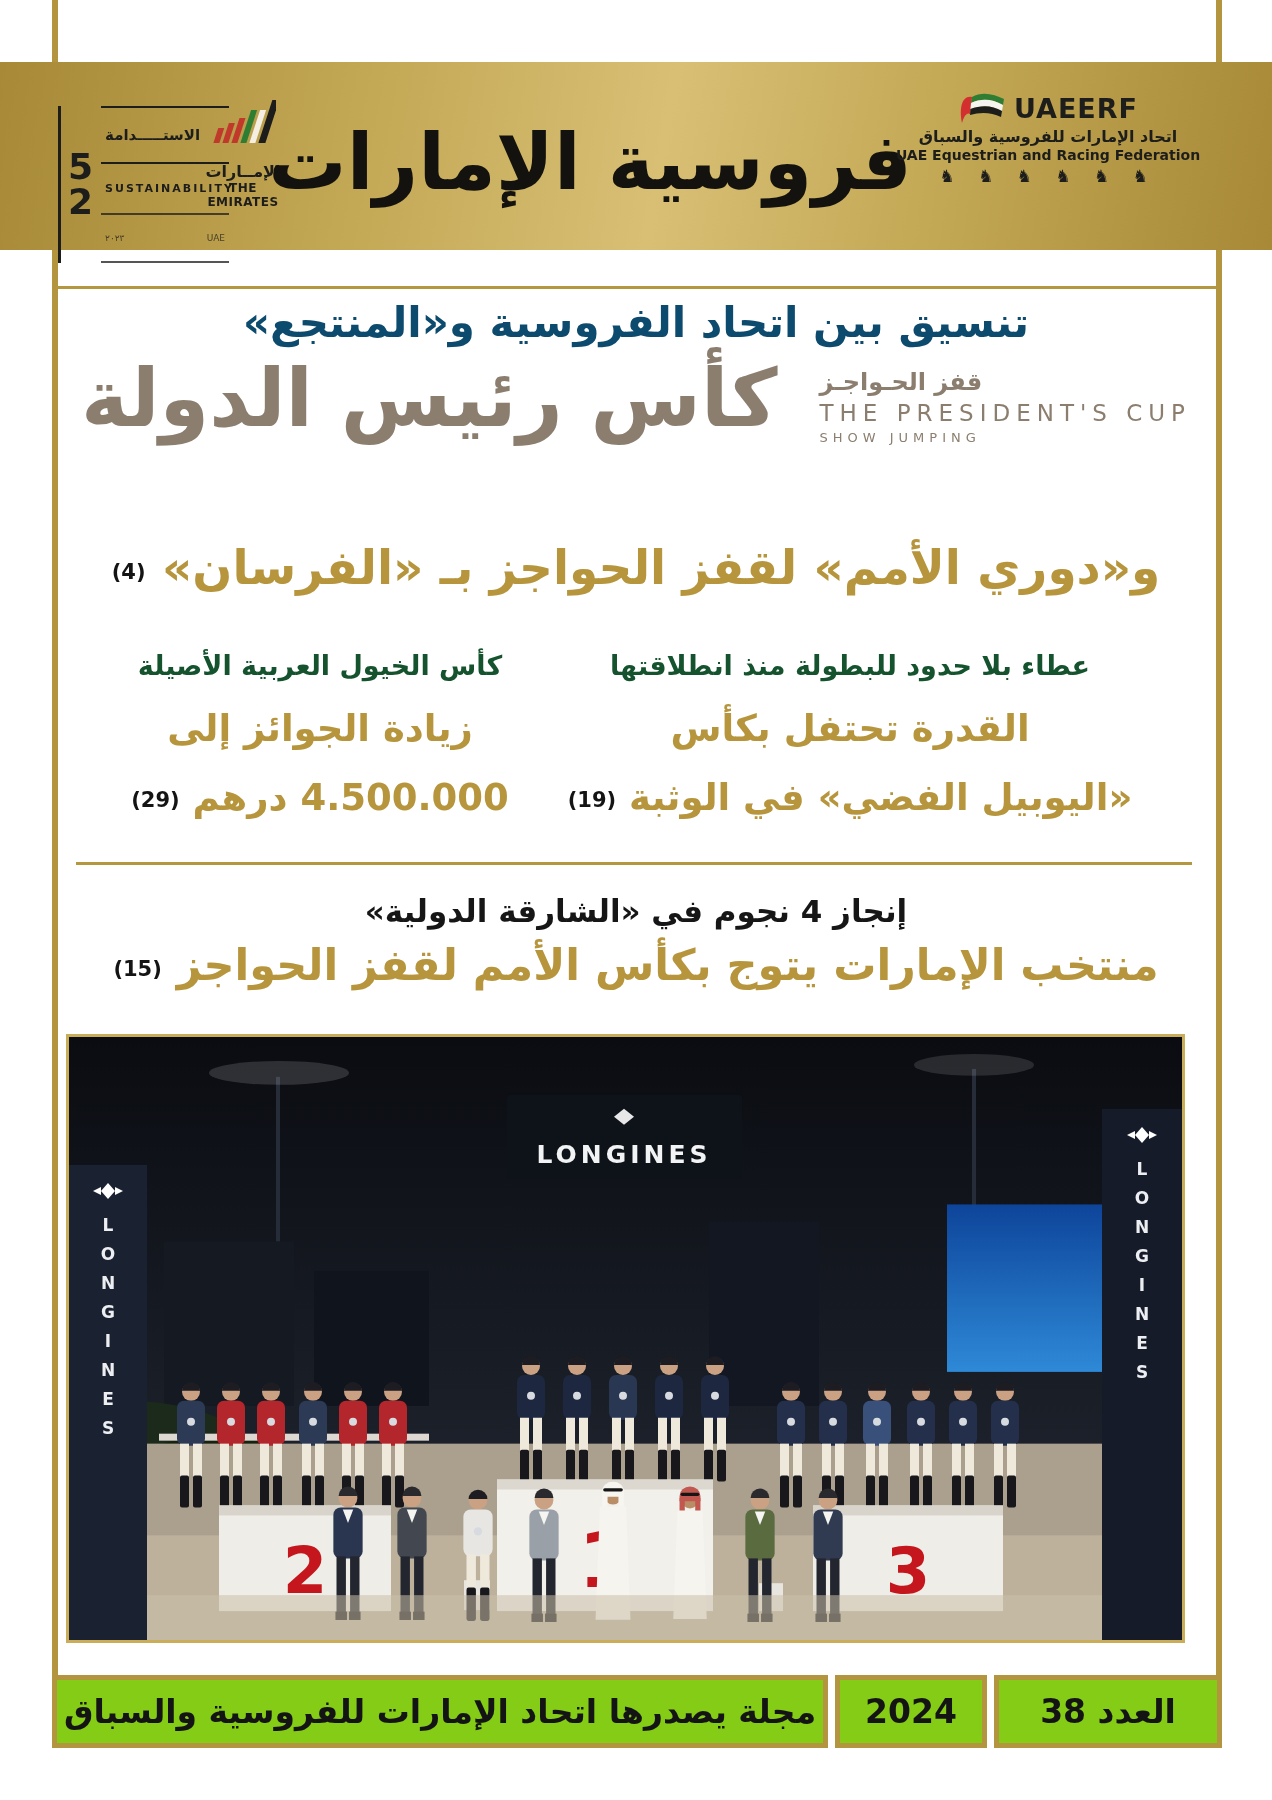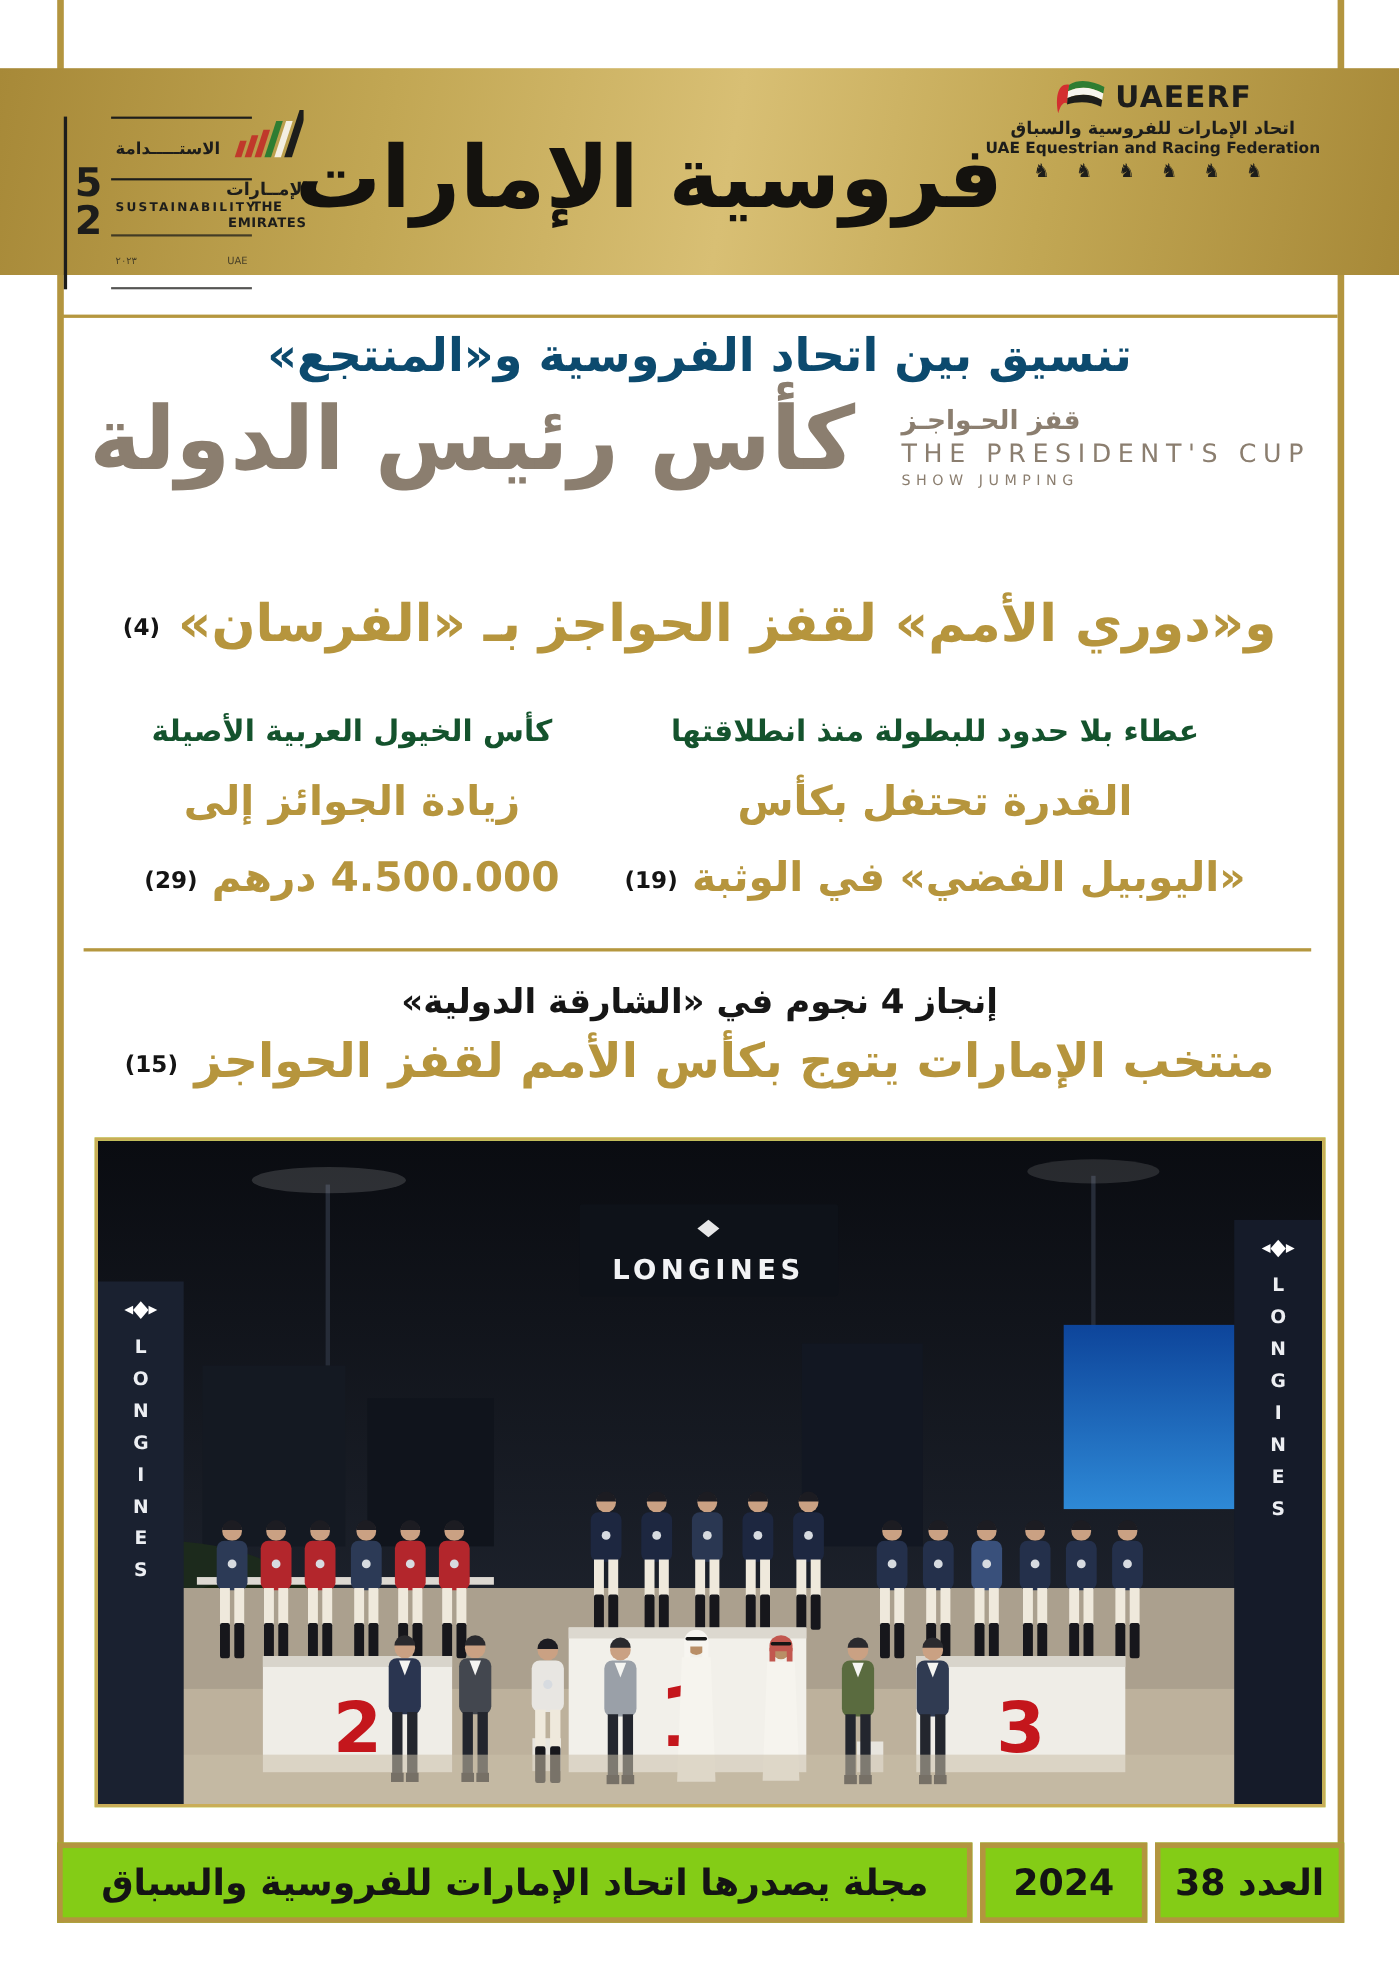--- a/index.html
+++ b/index.html
@@ -21,21 +21,21 @@
   .logo52 .rows .r:last-child{border-bottom:2px solid #1d1d1b;}
   .logo52 .r1{font-size:15px;font-weight:bold;}
   .logo52 .r2{font-size:11px;font-weight:bold;letter-spacing:2px;}
   .logo52 .r3{font-size:9px;display:flex;justify-content:space-between;opacity:.75;}
   .logoEm{position:absolute;left:198px;top:36px;width:90px;text-align:center;color:#1d1d1b;}
   .logoEm .a{font-size:16px;font-weight:bold;margin-top:2px;}
   .logoEm .e{font-size:12px;font-weight:bold;letter-spacing:.5px;}
   .masthead{position:absolute;left:295px;top:10px;width:590px;height:180px;display:flex;
             align-items:center;justify-content:center;font-size:78px;font-weight:bold;color:#14120e;
             white-space:nowrap;}
-  .logoFed{position:absolute;left:862px;top:8px;width:372px;text-align:center;color:#1d1d1b;}
+  .logoFed{position:absolute;left:862px;top:28px;width:372px;text-align:center;color:#1d1d1b;}
   .logoFed .row1{display:flex;align-items:flex-end;justify-content:center;gap:8px;}
   .logoFed .acr{font-size:27px;font-weight:bold;letter-spacing:1px;}
   .logoFed .a{font-size:16px;font-weight:bold;margin-top:3px;}
   .logoFed .e{font-size:14px;font-weight:bold;margin-top:1px;}
   .logoFed .horses{font-size:17px;letter-spacing:9px;margin-top:3px;}
   
   .kicker1{position:absolute;left:80px;top:298px;width:1112px;text-align:center;
            font-size:42px;font-weight:bold;color:#0c4a6e;}
   .cuprow{position:absolute;left:80px;top:352px;width:1112px;height:180px;display:flex;
           align-items:flex-start;justify-content:center;gap:42px;}
@@ -52,37 +52,37 @@
   .teaser .tg{font-size:37px;font-weight:bold;color:#b6953d;margin-top:26px;}
   .t-right{left:560px;top:650px;width:580px;}
   .t-left{left:80px;top:650px;width:480px;}
   .divider{left:76px;top:862px;width:1116px;}
   .toprule{left:56px;top:286px;width:1160px;}
   .kicker2{position:absolute;left:80px;top:893px;width:1112px;text-align:center;
            font-size:31px;font-weight:bold;color:#161616;}
   .goldline2{position:absolute;left:80px;top:940px;width:1112px;text-align:center;
              font-size:43px;font-weight:bold;color:#b6953d;}
   
-  .photo{position:absolute;left:86px;top:1034px;width:1113px;height:603px;
-         border:3px solid #c9ad58;box-sizing:content-box;background:#bef264;overflow:hidden;}
+  .photo{position:absolute;left:66px;top:1034px;width:1113px;height:603px;
+         border:3px solid #c9ad58;box-sizing:content-box;background:#a21caf;overflow:hidden;}
   .photo svg.scene{display:block;width:100%;height:100%;}
   .pillar{position:absolute;display:flex;flex-direction:column;align-items:center;gap:14px;padding-top:16px;}
   .pillar .vtxt{writing-mode:vertical-rl;text-orientation:upright;color:#eceef2;
                 font-size:17px;font-weight:bold;letter-spacing:9px;}
   .pillar.pl{left:0;top:128px;width:78px;height:475px;background:#1a2130;}
   .pillar.pr{right:0;top:72px;width:80px;height:531px;background:#151b29;}
   .pnum{font-family:"DejaVu Sans",sans-serif;font-weight:bold;fill:#c4161c;}
   .signtxt{font-family:"DejaVu Sans",sans-serif;font-weight:bold;fill:#f2f3f5;letter-spacing:4px;}
   
   .footer{position:absolute;left:52px;top:1675px;width:1170px;height:73px;display:flex;gap:7px;}
   .fcell{border:5px solid #b3953f;background:#84cc16;display:flex;align-items:center;justify-content:center;
          font-size:33px;font-weight:bold;color:#141414;box-sizing:border-box;}
   .f-pub{flex:1;}
   .f-year{width:152px;}
-  .f-issue{width:172px;}
+  .f-issue{width:228px;}
 </style>
 </head>
 <body>
 
 <div class="page">
 
   <div class="vrule left"></div>
   <div class="vrule right"></div>
 
   <div class="band">

